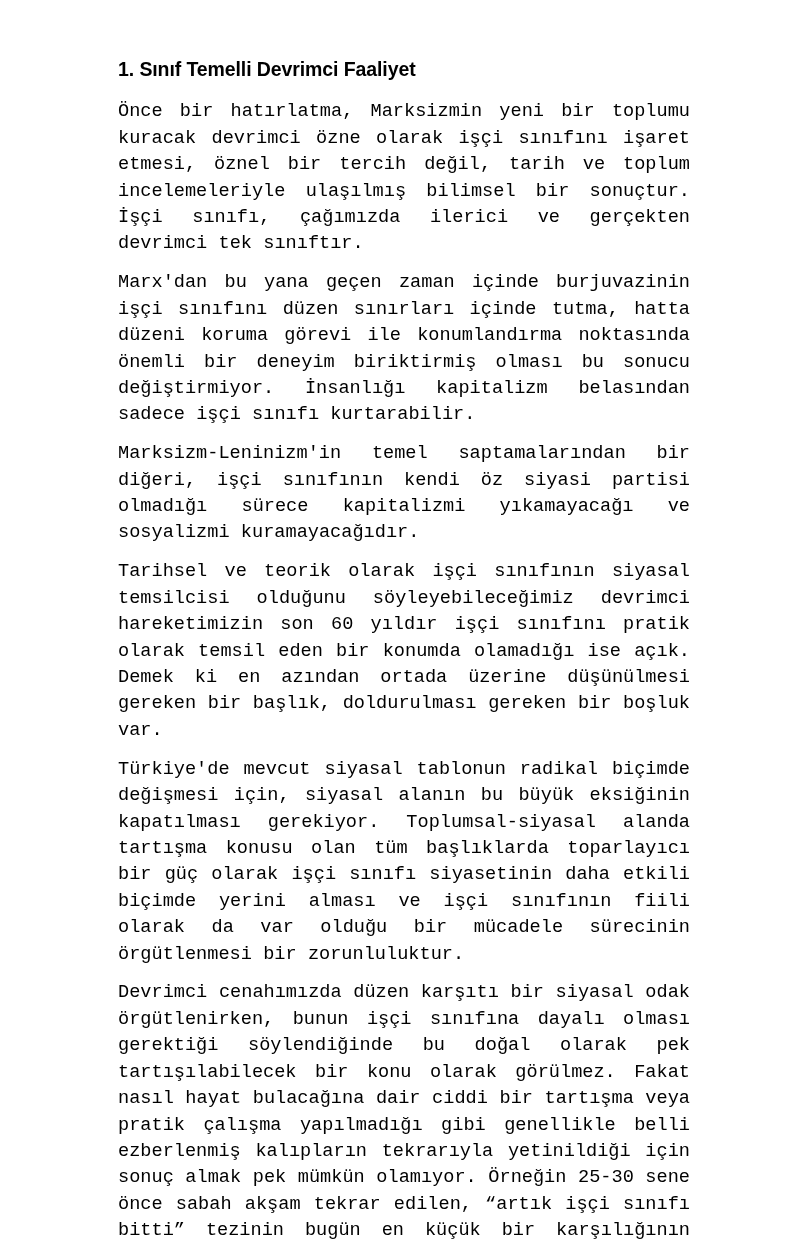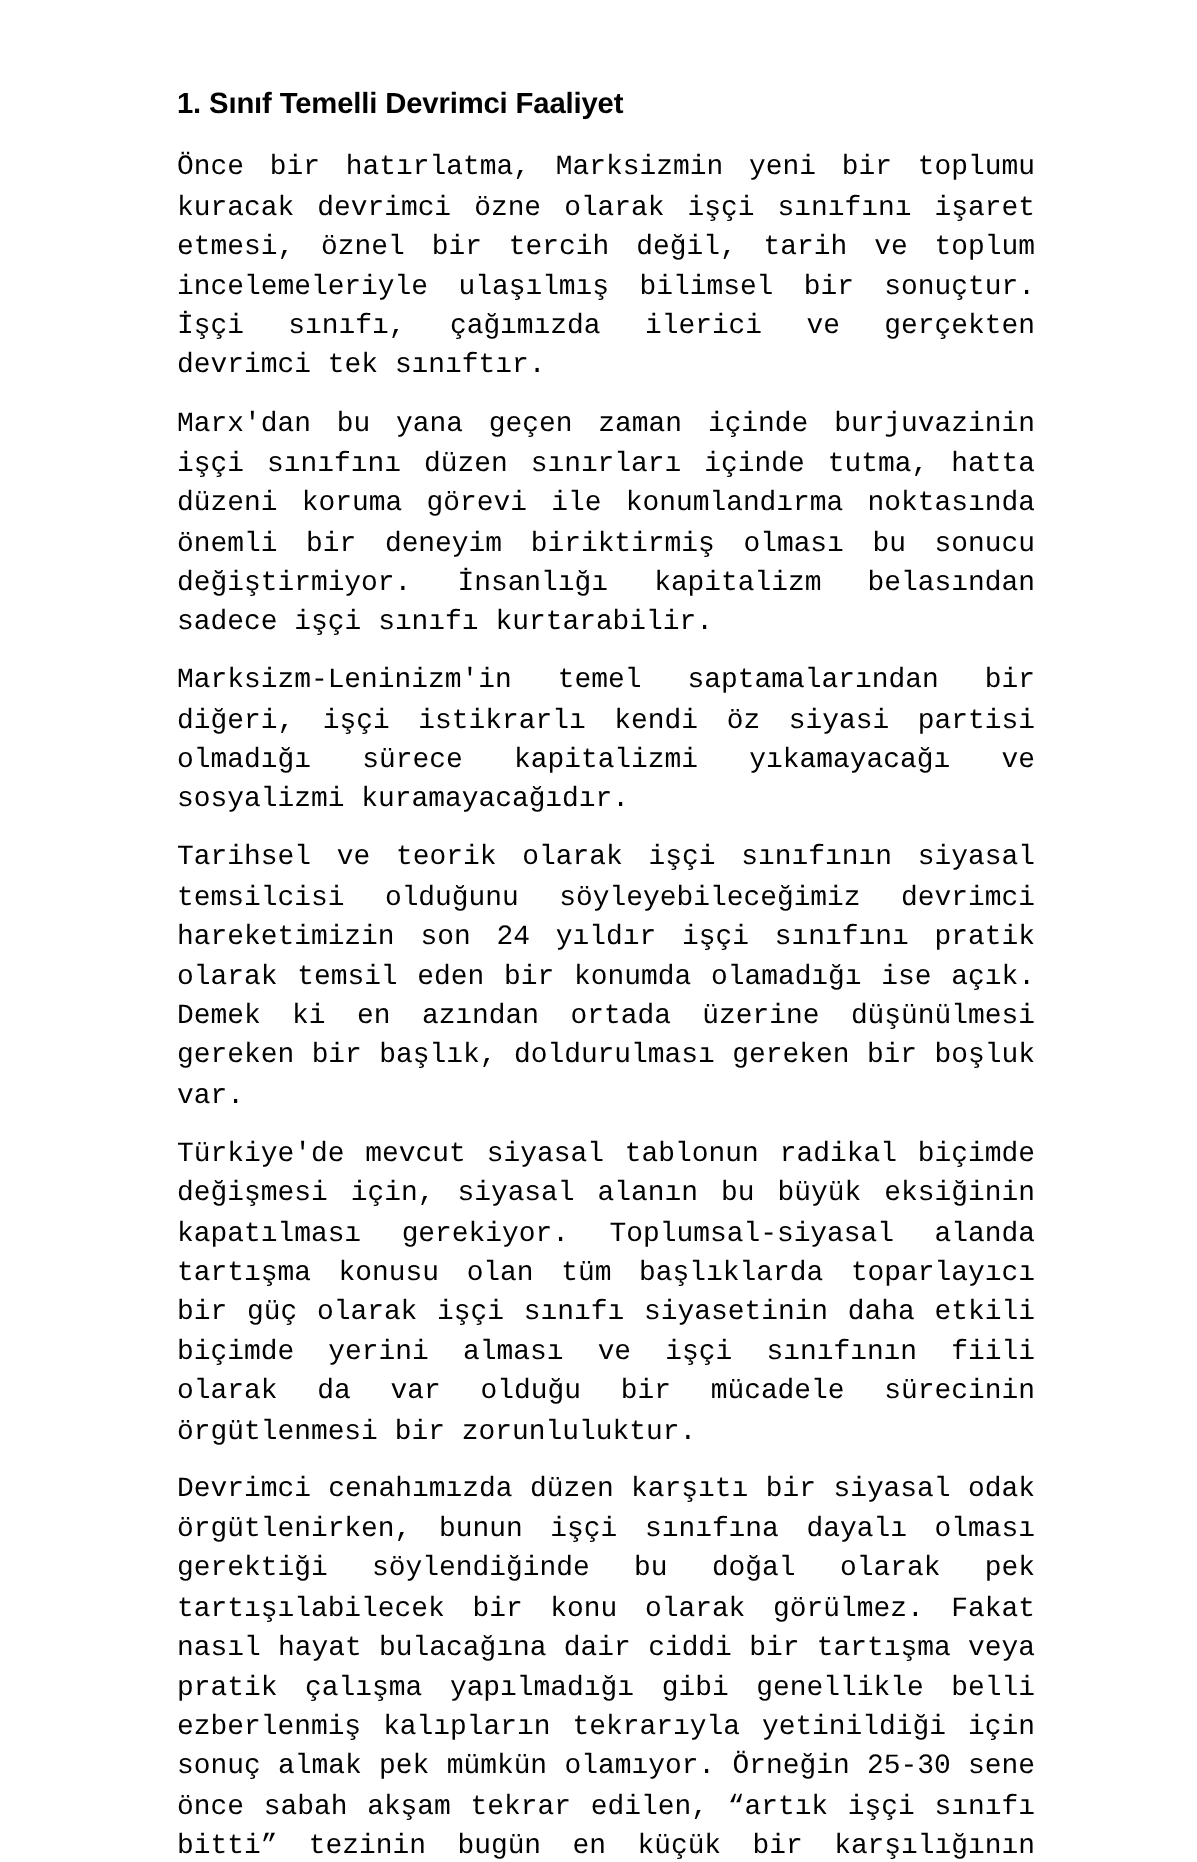--- a/index.html
+++ b/index.html
@@ -125,21 +125,21 @@
 <body>
 
 <div class="page">
 
   <div class="content">
 
     <h1 class="section-heading">1. Sınıf Temelli Devrimci Faaliyet</h1>
 
     <p class="para">Önce bir hatırlatma, Marksizmin yeni bir toplumu kuracak devrimci özne olarak işçi sınıfını işaret etmesi, öznel bir tercih değil, tarih ve toplum incelemeleriyle ulaşılmış bilimsel bir sonuçtur. İşçi sınıfı, çağımızda ilerici ve gerçekten devrimci tek sınıftır.</p>
     <p class="para">Marx'dan bu yana geçen zaman içinde burjuvazinin işçi sınıfını düzen sınırları içinde tutma, hatta düzeni koruma görevi ile konumlandırma noktasında önemli bir deneyim biriktirmiş olması bu sonucu değiştirmiyor. İnsanlığı kapitalizm belasından sadece işçi sınıfı kurtarabilir.</p>
-    <p class="para">Marksizm-Leninizm'in temel saptamalarından bir diğeri, işçi istikrarlı kendi öz siyasi partisi olmadığı sürece kapitalizmi yıkamayacağı ve sosyalizmi kuramayacağıdır.</p>
-    <p class="para">Tarihsel ve teorik olarak işçi sınıfının siyasal temsilcisi olduğunu söyleyebileceğimiz devrimci hareketimizin son 24 yıldır işçi sınıfını pratik olarak temsil eden bir konumda olamadığı ise açık. Demek ki en azından ortada üzerine düşünülmesi gereken bir başlık, doldurulması gereken bir boşluk var.</p>
+    <p class="para">Marksizm-Leninizm'in temel saptamalarından bir diğeri, işçi sınıfının kendi öz siyasi partisi olmadığı sürece kapitalizmi yıkamayacağı ve sosyalizmi kuramayacağıdır.</p>
+    <p class="para">Tarihsel ve teorik olarak işçi sınıfının siyasal temsilcisi olduğunu söyleyebileceğimiz devrimci hareketimizin son 60 yıldır işçi sınıfını pratik olarak temsil eden bir konumda olamadığı ise açık. Demek ki en azından ortada üzerine düşünülmesi gereken bir başlık, doldurulması gereken bir boşluk var.</p>
     <p class="para">Türkiye'de mevcut siyasal tablonun radikal biçimde değişmesi için, siyasal alanın bu büyük eksiğinin kapatılması gerekiyor. Toplumsal-siyasal alanda tartışma konusu olan tüm başlıklarda toparlayıcı bir güç olarak işçi sınıfı siyasetinin daha etkili biçimde yerini alması ve işçi sınıfının fiili olarak da var olduğu bir mücadele sürecinin örgütlenmesi bir zorunluluktur.</p>
     <p class="para">Devrimci cenahımızda düzen karşıtı bir siyasal odak örgütlenirken, bunun işçi sınıfına dayalı olması gerektiği söylendiğinde bu doğal olarak pek tartışılabilecek bir konu olarak görülmez. Fakat nasıl hayat bulacağına dair ciddi bir tartışma veya pratik çalışma yapılmadığı gibi genellikle belli ezberlenmiş kalıpların tekrarıyla yetinildiği için sonuç almak pek mümkün olamıyor.  Örneğin 25-30 sene önce sabah akşam tekrar edilen, “artık işçi sınıfı bitti” tezinin bugün en küçük bir karşılığının olmaması bir yana, işçi sınıfının tüm nüfus içerisinde oransal olarak büyüyen yeri yeni bir veridir. Sınıfın parçalı, dağınık, sendikasız, sigortasız, güvencesiz çalışan kesimlerinin sayısının istikrarlı biçimde artması; eğitimli işgücünün ve eğitimli işsiz sayısının artışı da yakın dönemin üzerine düşünülmesi gereken</p>
 
   </div>
 
 
 </div>
 
 </body></html>

